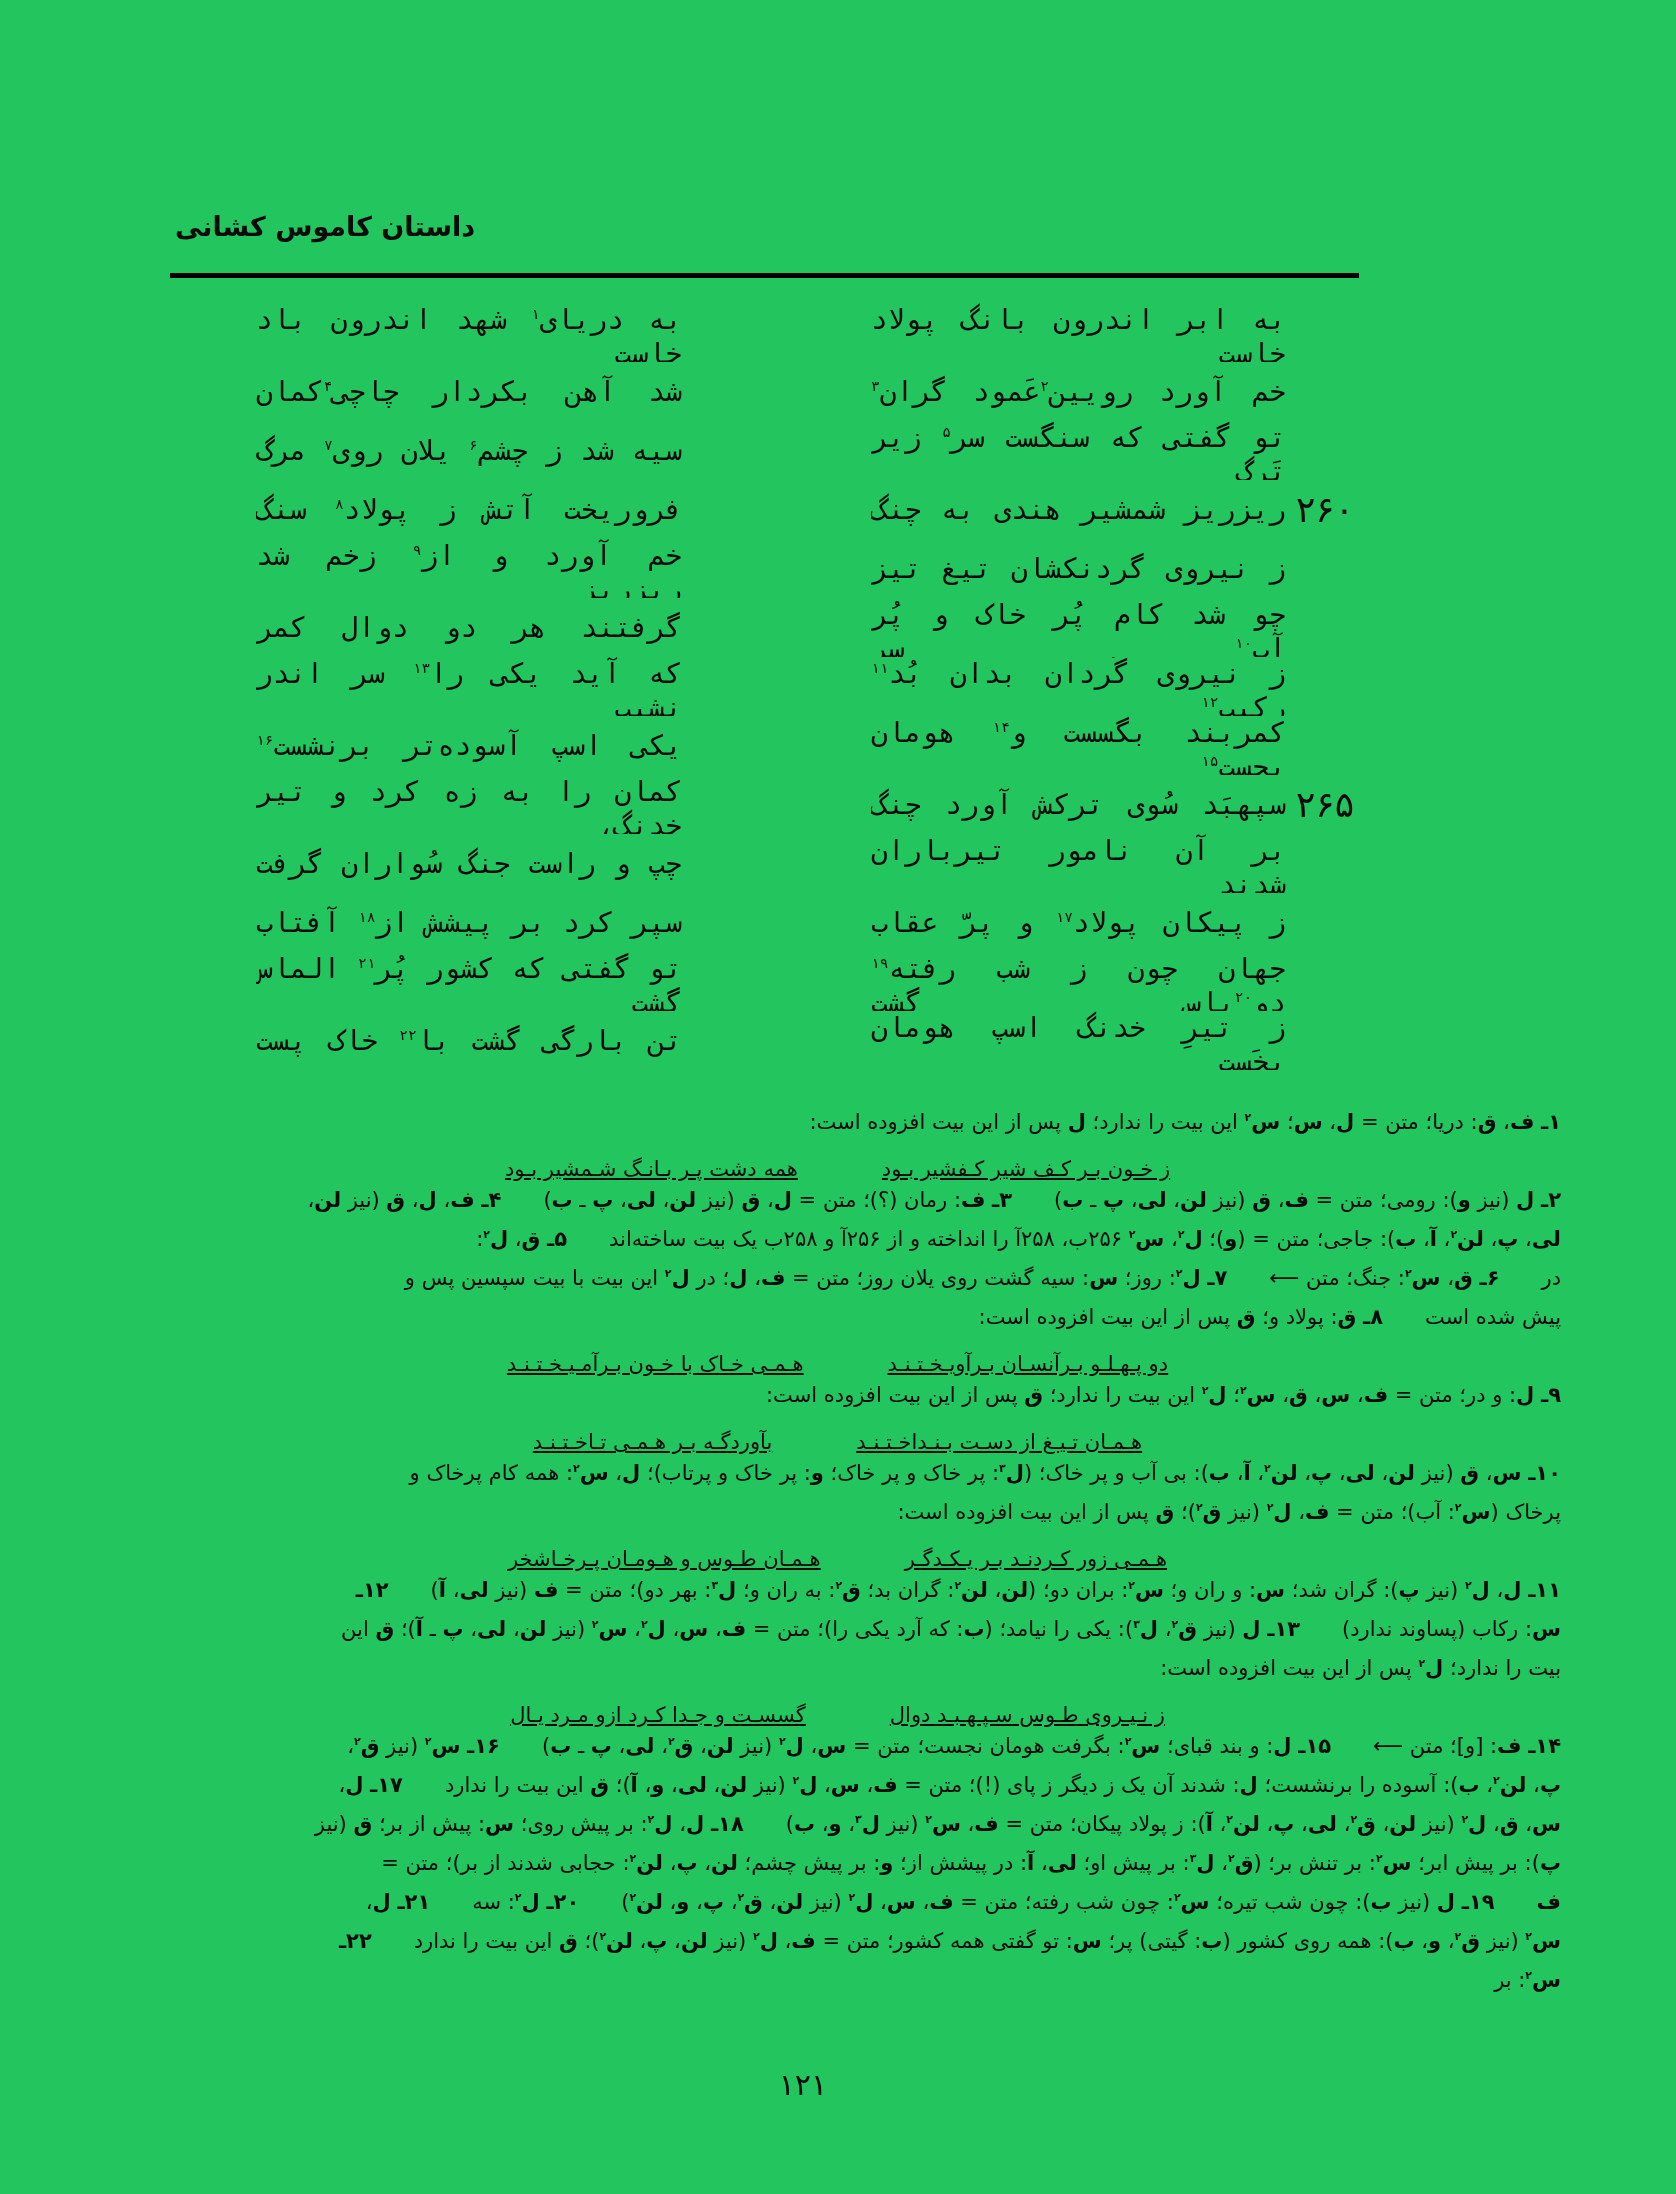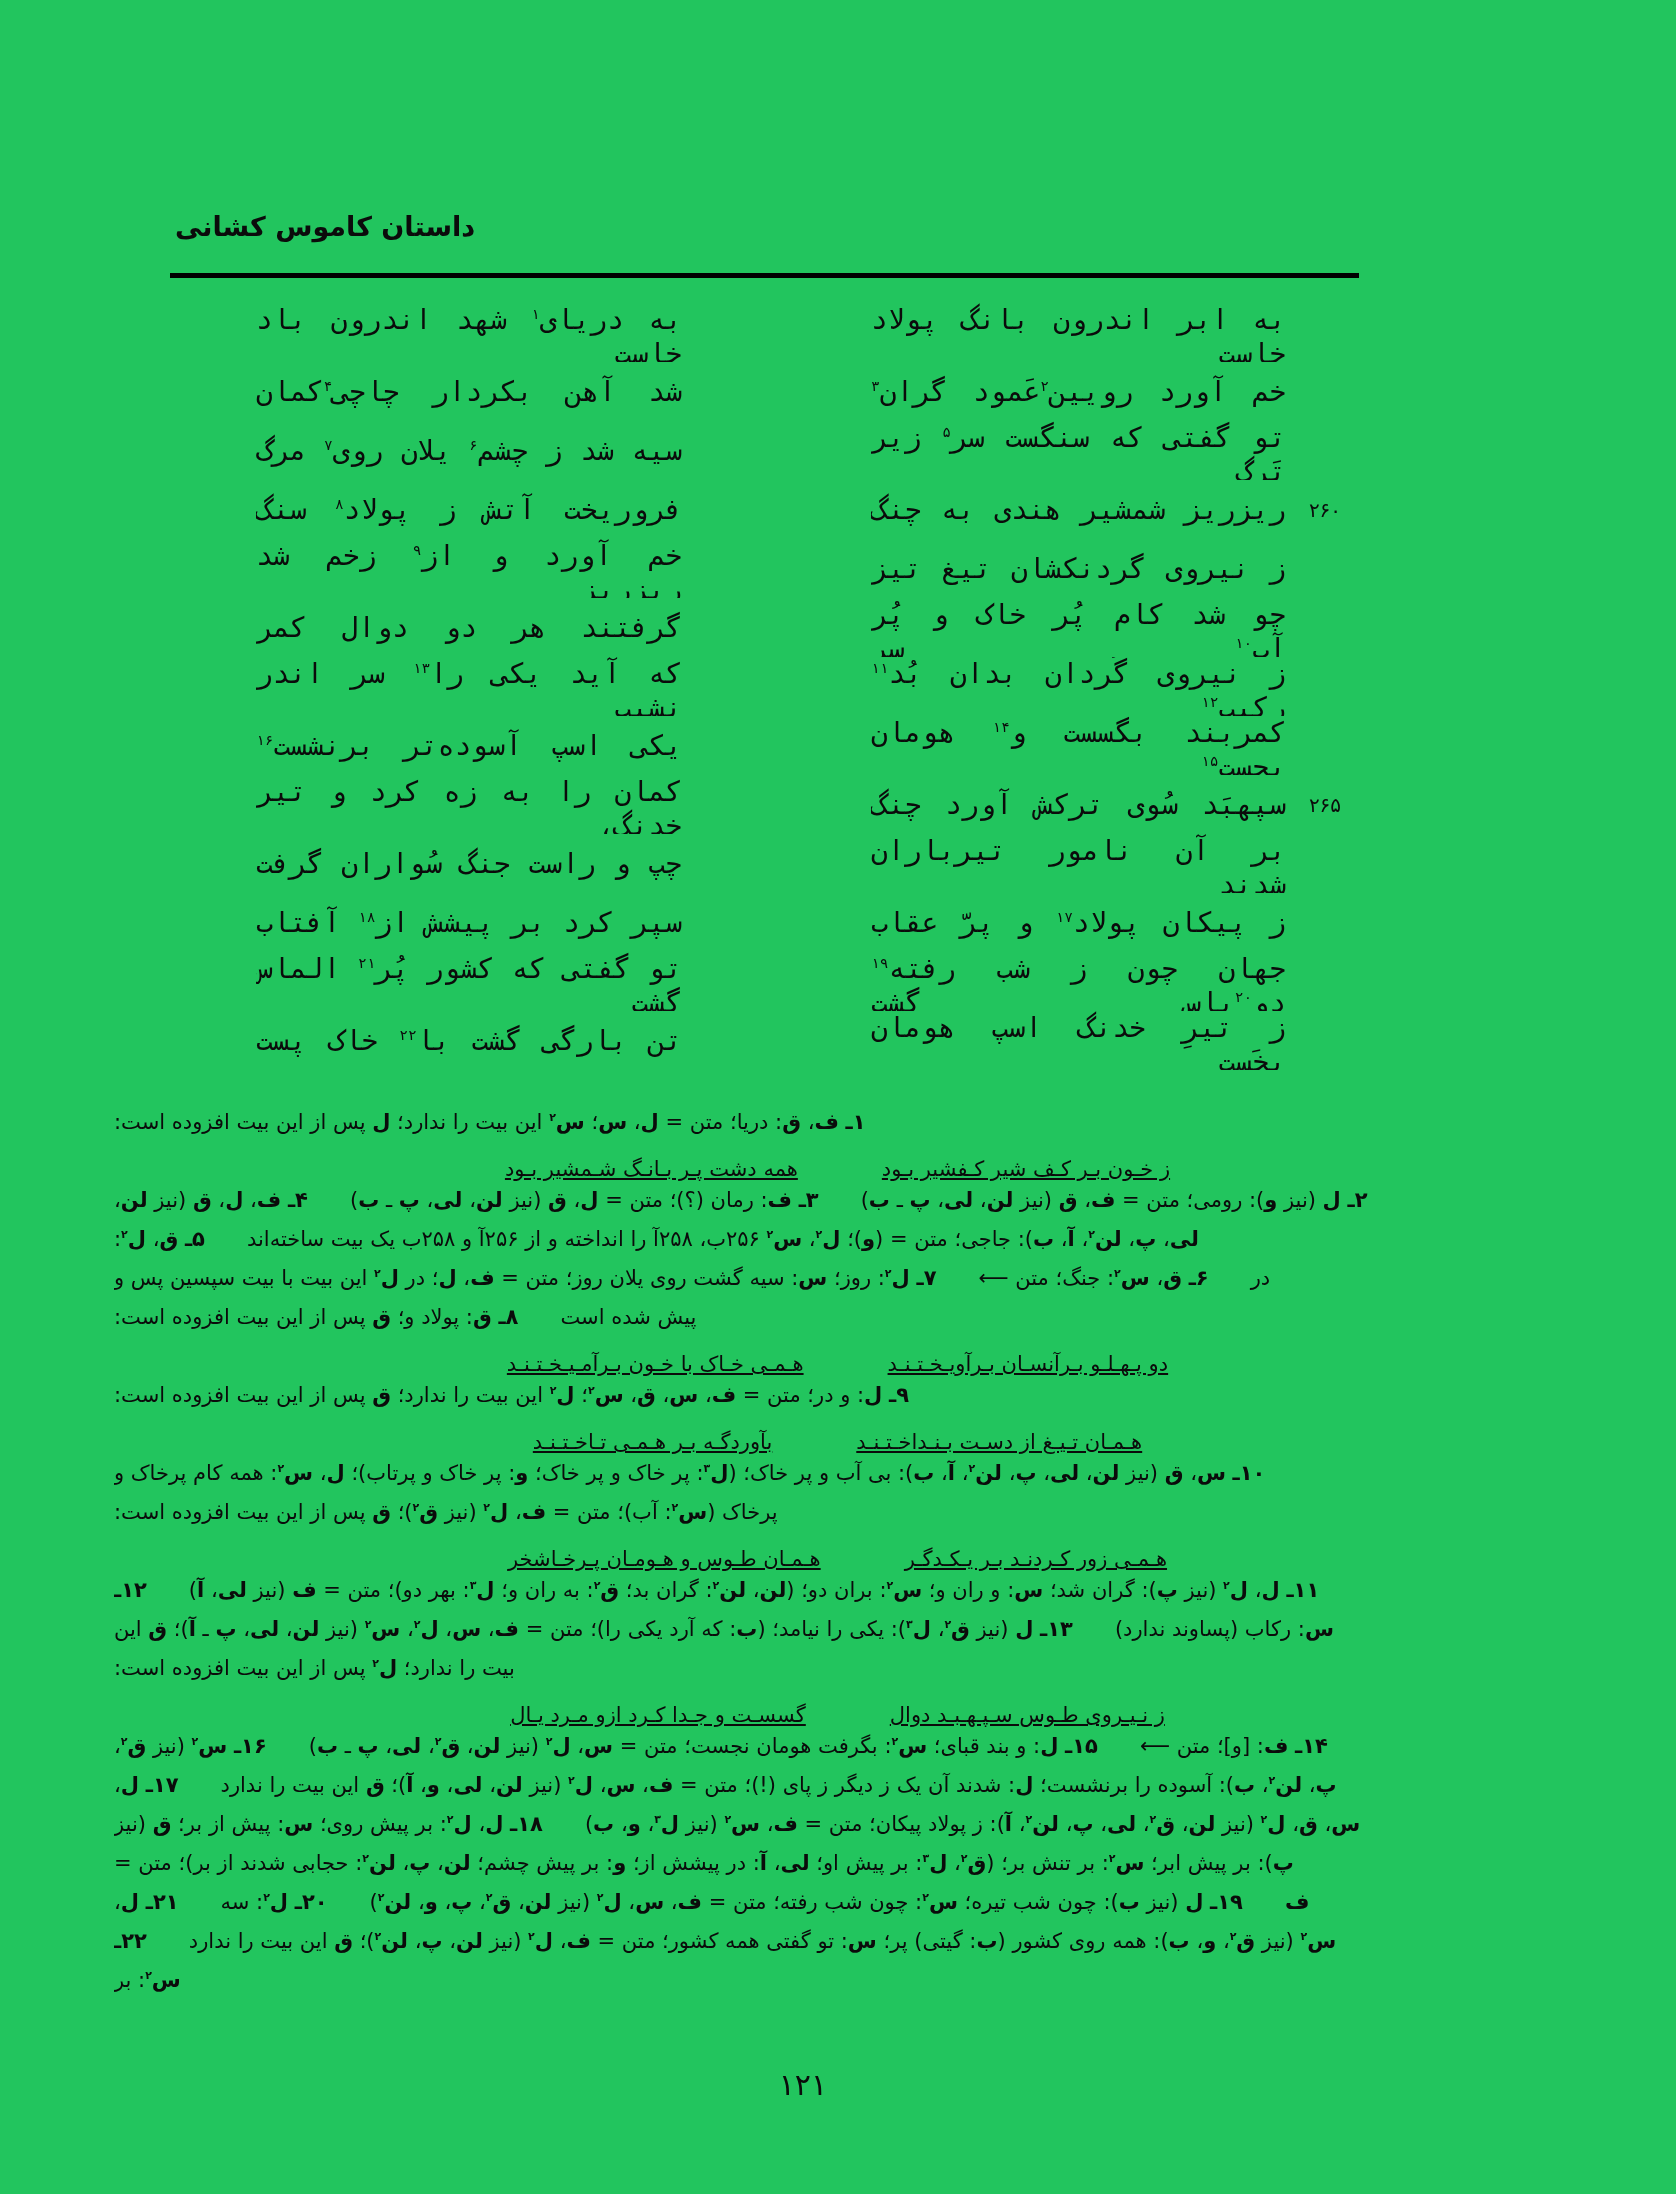--- a/index.html
+++ b/index.html
@@ -24,38 +24,38 @@
   .poem{position:absolute;left:257px;top:303px;width:1108px;}
   .verse-row{
     display:grid;
     grid-template-columns:78px 415px 189px 426px;
     direction:rtl;
     height:59px;
     align-items:center;
     font-size:28px;
   }
   .verse-number{
-    text-align:center;font-size:20px;letter-spacing:1.4px;
+    text-align:center;font-size:36px;letter-spacing:1.4px;
   }
   .hemistich{
     text-align:justify;
     text-align-last:justify;
     direction:rtl;
     overflow:hidden;
     max-height:59px;
     font-family:Liberation Mono, monospace;
   }
   sup{font-size:0.52em;vertical-align:super;line-height:0;}
   b{font-weight:700;}
   .footnotes{
     position:absolute;left:115px;top:1103px;width:1447px;
     font-size:21px;line-height:39px;
   }
   .fn-line{
-    height:39px;text-align:left;direction:rtl;
+    height:39px;text-align:right;direction:rtl;
     white-space:pre-wrap;overflow:hidden;
   }
   .fn-verse{
     height:39px;text-align:center;direction:rtl;
     white-space:nowrap;overflow:hidden;
   }
   .fn-verse .half{display:inline-block;margin:8px 42px;text-decoration:underline;}
   .page-number{
     position:absolute;left:733px;top:2067px;width:95px;
     font-size:30px;letter-spacing:2px;

